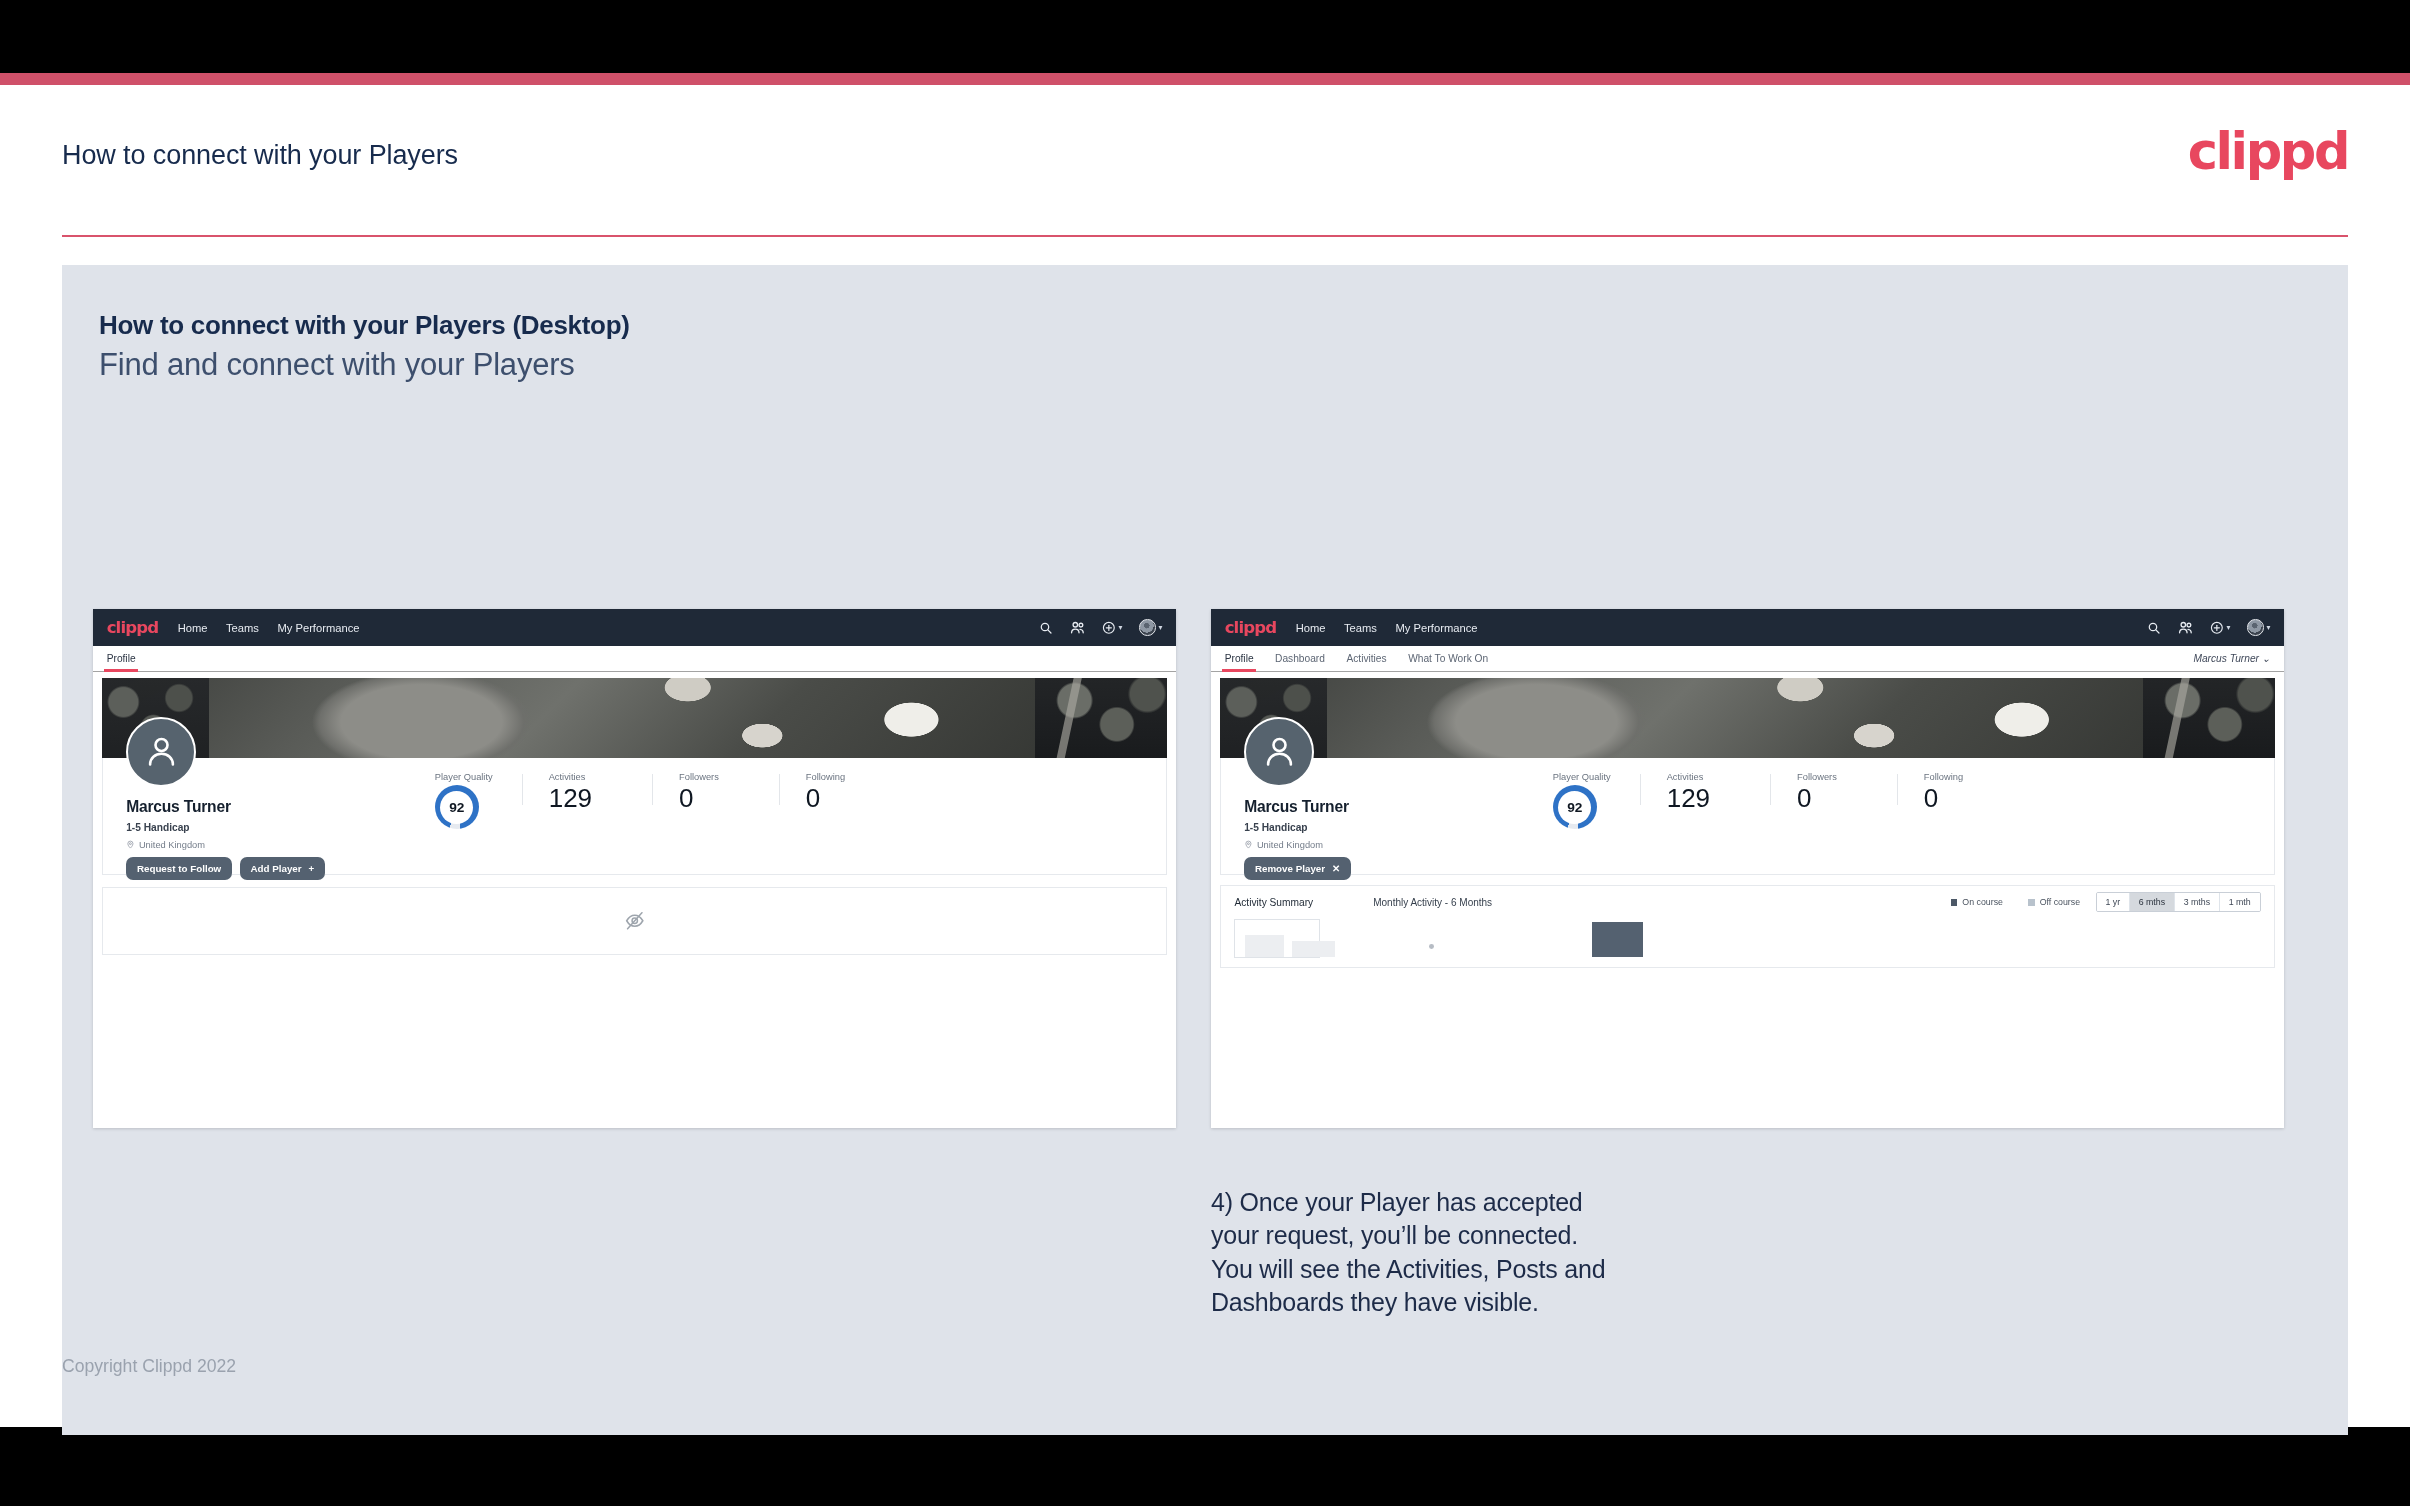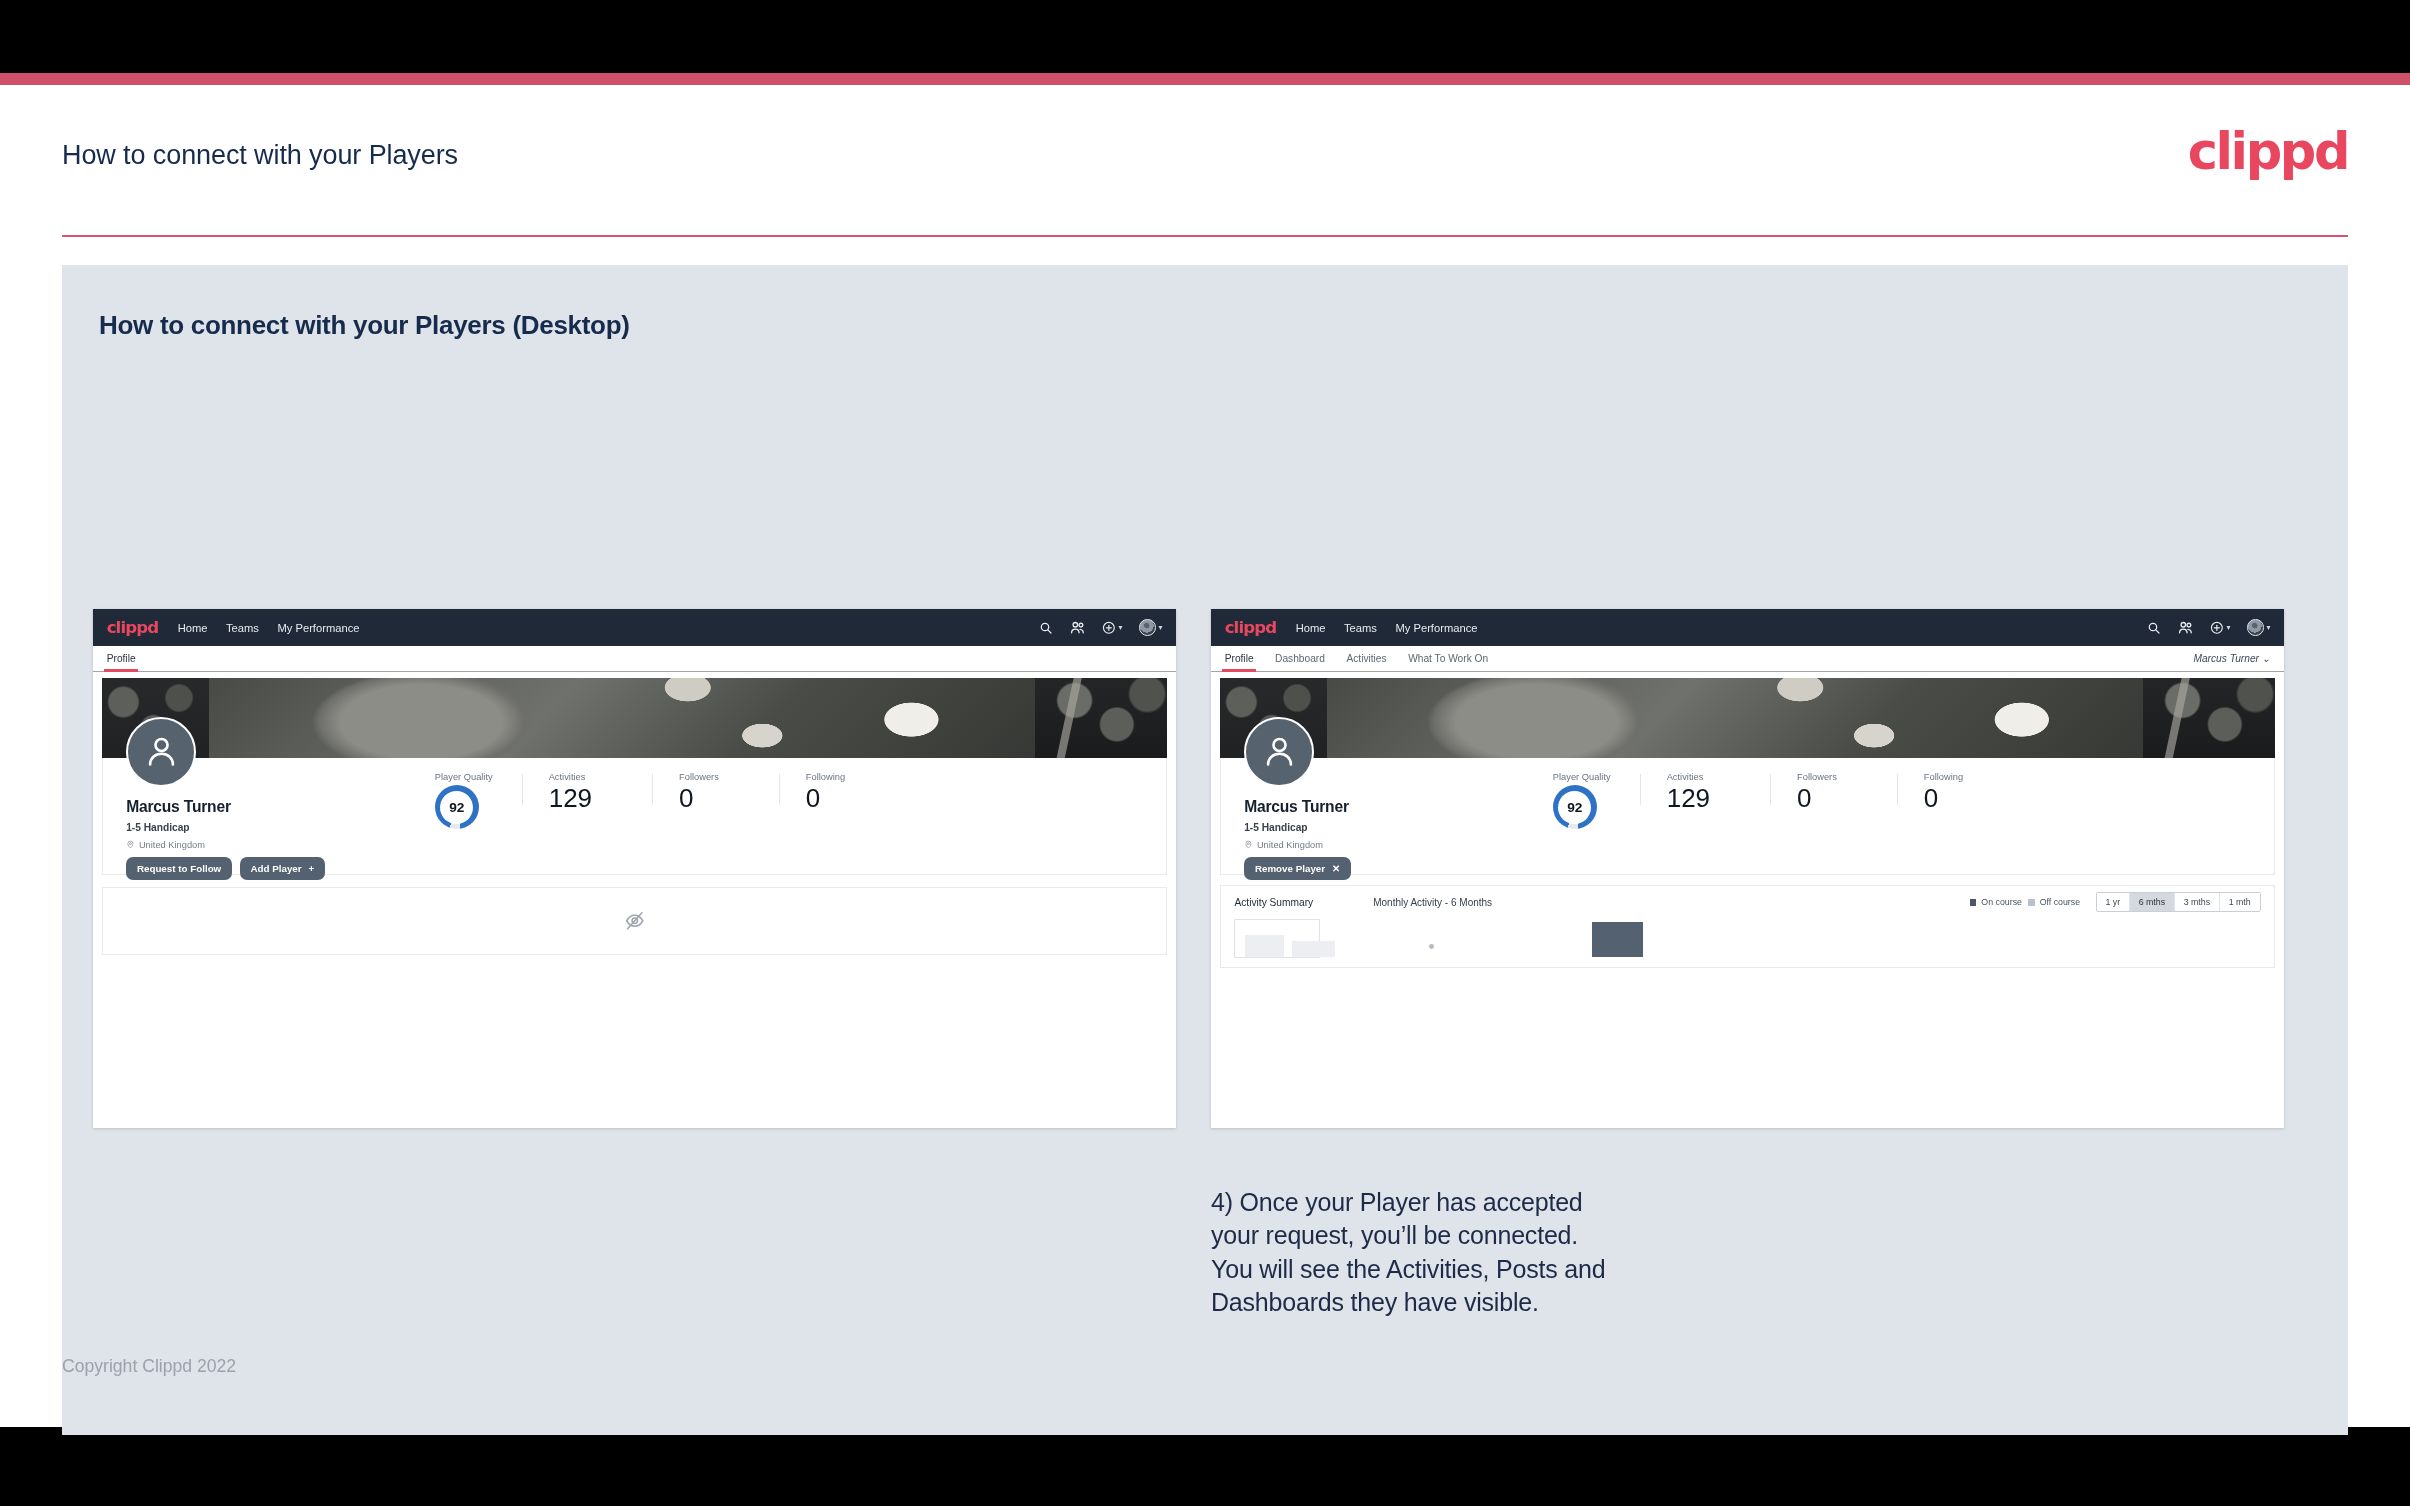--- a/index.html
+++ b/index.html
@@ -210,21 +210,21 @@
   .actbar {
     position:relative; margin:9.8px 8.8px 0 8.8px; height:83px;
     background:#fff; border:1px solid #e6e9ed;
   }
   .actbar-row {
     display:flex; align-items:center; height:33px; padding:0 13.7px;
   }
   .act-title { font-size:10.2px; font-weight:400; color:#1d2733; white-space:nowrap; }
   .act-sub   { font-size:10px; color:#353f4c; margin-left:60px; white-space:nowrap; }
   .act-spacer{ flex:1; }
-  .legend { display:flex; align-items:center; gap:6px; margin-right:15.6px; }
+  .legend { display:flex; align-items:center; gap:25px; margin-right:15.6px; }
   .legend-item { display:flex; align-items:center; gap:4.9px; font-size:8.8px; color:#4a535f; white-space:nowrap; }
   .swatch { width:6.8px; height:6.8px; display:inline-block; }
   .seg { display:flex; border:1px solid #c9cfd7; border-radius:2px; overflow:hidden; }
   .seg div {
     font-size:8.8px; color:#3f4856; padding:3.9px 8.8px; background:#fff;
     border-right:1px solid #dfe4ea; white-space:nowrap;
   }
   .seg div:last-child { border-right:none; }
   .seg div.on { background:#d5d9de; color:#2a323d; }
   .act-chart { position:relative; height:44px; padding:0 13.7px; }
@@ -265,20 +265,21 @@
     <div class="slide-header">
       <div class="slide-header-title">How to connect with your Players</div>
       <div class="brand-logo">clippd</div>
     </div>
     <div class="header-rule"></div>
 
     <div class="body-panel">
 
       <div class="headline">
         <h1>How to connect with your Players (Desktop)</h1>
+        <h2>Find and connect with your Players</h2>
       </div>
 
       <div class="shot left">
 
         <div class="navbar">
           <span class="nav-logo">clippd</span>
           <span class="nav-link">Home</span>
           <span class="nav-link">Teams</span>
           <span class="nav-link">My Performance</span>
           <span class="nav-spacer"></span>

